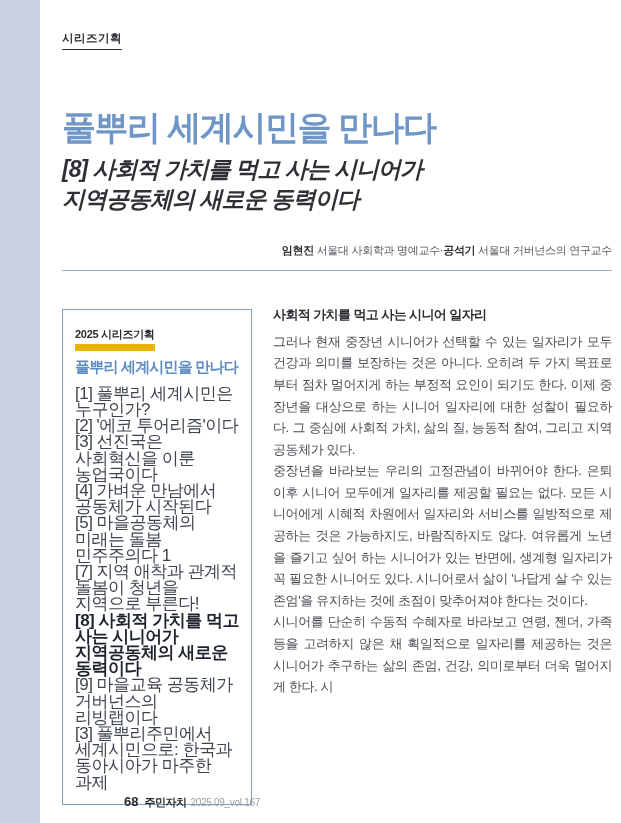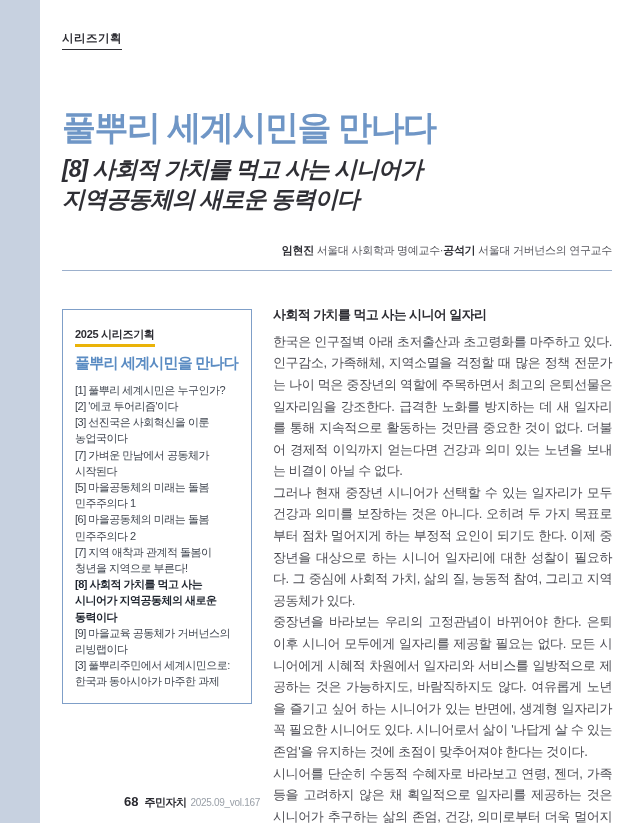--- a/index.html
+++ b/index.html
@@ -54,32 +54,32 @@
 
   .series-box {
     width: 190px; flex: 0 0 190px;
     border: 1.5px solid #7f9fc8;
     padding: 14px 12px 13px 12px;
     background: #fff;
   }
   .box-label {
     display: inline-block;
     font-size: 11px; font-weight: bold; color: #2d2d33;
-    border-bottom: 3px solid #eab308;
+    border-bottom: 7px solid #eab308;
     padding-bottom: 2px;
     letter-spacing: -0.3px;
   }
   .box-title {
     margin: 7px 0 9px 0;
     font-size: 15px; font-weight: bold; color: #5b8cc3;
     letter-spacing: -0.8px;
   }
   .series-box ul { list-style: none; margin: 0; padding: 0; }
   .series-box li {
-    font-size: 11px; line-height: 16.2px;
+    font-size: 17px; line-height: 16.2px;
     color: #3e444e; letter-spacing: -0.5px;
     word-break: keep-all;
   }
   .series-box li.current { font-weight: bold; color: #1e242e; }
 
   .body-col { margin-left: 21px; width: 339px; }
   .body-heading {
     margin: -3px 0 7px 0;
     font-size: 13px; font-weight: bold; color: #2d2d33;
     letter-spacing: -0.6px;
@@ -121,35 +121,33 @@
 
     <div class="columns">
       <aside class="series-box">
         <div class="box-label">2025 시리즈기획</div>
         <div class="box-title">풀뿌리 세계시민을 만나다</div>
         <ul>
 
         <li>[1] 풀뿌리 세계시민은 누구인가?</li>
             <li>[2] '에코 투어리즘'이다</li>
             <li>[3] 선진국은 사회혁신을 이룬 농업국이다</li>
-            <li>[7] 가벼운 만남에서 공동체가 시작된다</li>
+            <li>[4] 가벼운 만남에서 공동체가 시작된다</li>
             <li>[5] 마을공동체의 미래는 돌봄 민주주의다 1</li>
-            <li>[6] 마을공동체의 미래는 돌봄 민주주의다 2</li>
             <li>[7] 지역 애착과 관계적 돌봄이 청년을 지역으로 부른다!</li>
             <li class="current">[8] 사회적 가치를 먹고 사는 시니어가 지역공동체의 새로운 동력이다</li>
             <li>[9] 마을교육 공동체가 거버넌스의 리빙랩이다</li>
             <li>[3] 풀뿌리주민에서 세계시민으로: 한국과 동아시아가 마주한 과제</li>
           </ul>
       </aside>
 
       <main class="body-col">
         <h3 class="body-heading">사회적 가치를 먹고 사는 시니어 일자리</h3>
         <div>
 
-        <p class="body-para">한국은 인구절벽 아래 초저출산과 초고령화를 마주하고 있다. 인구감소, 가족해체, 지역소멸을 걱정할 때 많은 정책 전문가는 나이 먹은 중장년의 역할에 주목하면서 최고의 은퇴선물은 일자리임을 강조한다. 급격한 노화를 방지하는 데 새 일자리를 통해 지속적으로 활동하는 것만큼 중요한 것이 없다. 더불어 경제적 이익까지 얻는다면 건강과 의미 있는 노년을 보내는 비결이 아닐 수 없다.</p>
             <p class="body-para">그러나 현재 중장년 시니어가 선택할 수 있는 일자리가 모두 건강과 의미를 보장하는 것은 아니다. 오히려 두 가지 목표로부터 점차 멀어지게 하는 부정적 요인이 되기도 한다. 이제 중장년을 대상으로 하는 시니어 일자리에 대한 성찰이 필요하다. 그 중심에 사회적 가치, 삶의 질, 능동적 참여, 그리고 지역 공동체가 있다.</p>
             <p class="body-para">중장년을 바라보는 우리의 고정관념이 바뀌어야 한다. 은퇴 이후 시니어 모두에게 일자리를 제공할 필요는 없다. 모든 시니어에게 시혜적 차원에서 일자리와 서비스를 일방적으로 제공하는 것은 가능하지도, 바람직하지도 않다. 여유롭게 노년을 즐기고 싶어 하는 시니어가 있는 반면에, 생계형 일자리가 꼭 필요한 시니어도 있다. 시니어로서 삶이 '나답게 살 수 있는 존엄'을 유지하는 것에 초점이 맞추어져야 한다는 것이다.</p>
             <p class="body-para">시니어를 단순히 수동적 수혜자로 바라보고 연령, 젠더, 가족 등을 고려하지 않은 채 획일적으로 일자리를 제공하는 것은 시니어가 추구하는 삶의 존엄, 건강, 의미로부터 더욱 멀어지게 한다. 시</p>
           </div>
       </main>
     </div>
 
     <div class="footer"><span class="page-num">68</span><span class="mag-name">주민자치</span><span class="issue">2025.09_vol.167</span></div>
   </div>
 </div>

